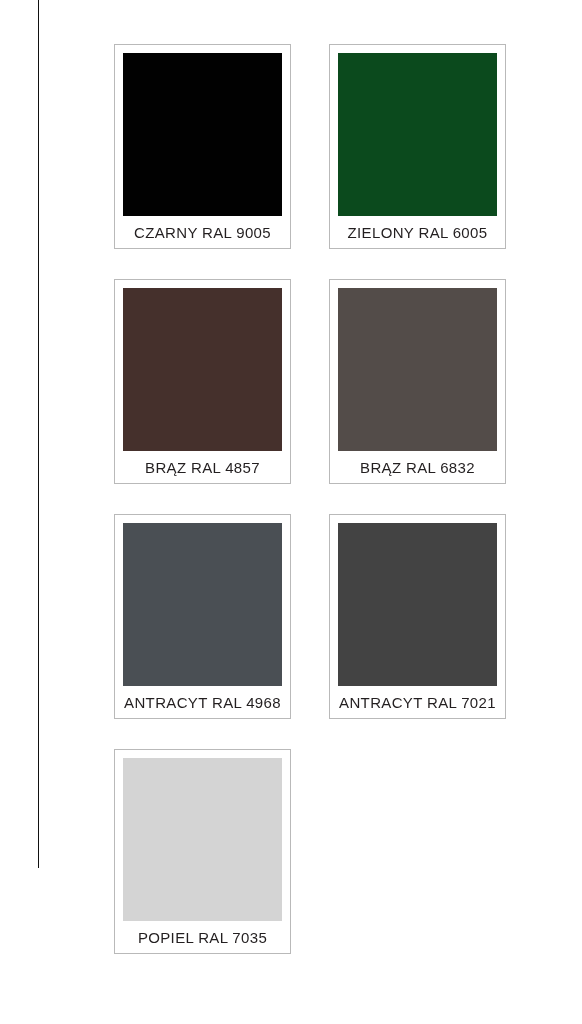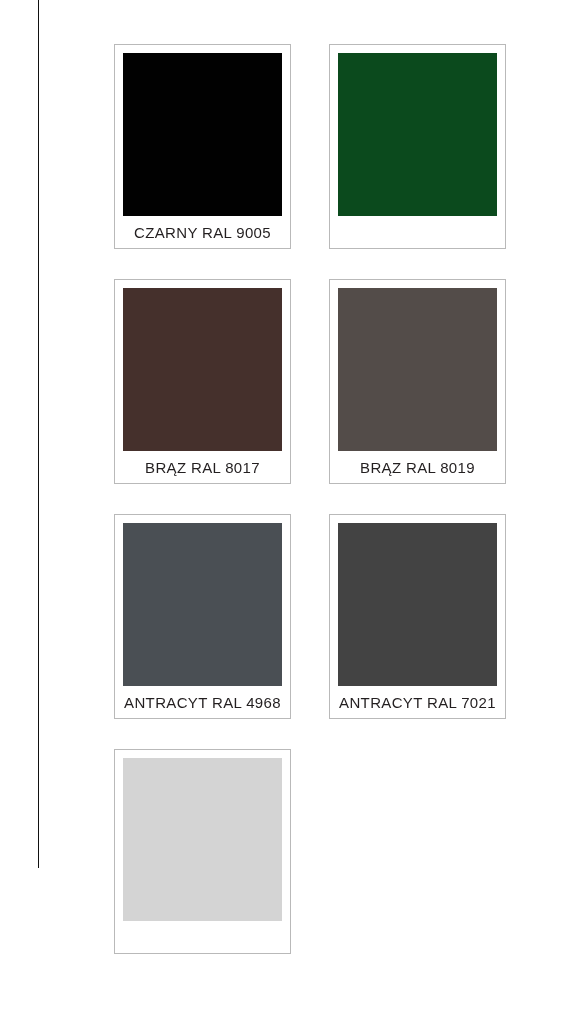--- a/index.html
+++ b/index.html
@@ -93,33 +93,35 @@
   </div>
 </div>
 
 <div id="palette-grid">
     <div class="swatch-card">
       <div class="swatch-chip" style="background: rgb(1, 1, 1);"></div>
       <div class="swatch-label">CZARNY RAL 9005</div>
     </div>
     <div class="swatch-card">
       <div class="swatch-chip" style="background: rgb(11, 74, 29);"></div>
+      <div class="swatch-label">ZIELONY RAL 6005</div>
     </div>
     <div class="swatch-card">
       <div class="swatch-chip" style="background: rgb(69, 48, 44);"></div>
-      <div class="swatch-label">BRĄZ RAL 8017</div>
+      <div class="swatch-label">BRĄZ RAL 4857</div>
     </div>
     <div class="swatch-card">
       <div class="swatch-chip" style="background: rgb(83, 76, 73);"></div>
-      <div class="swatch-label">BRĄZ RAL 8019</div>
+      <div class="swatch-label">BRĄZ RAL 6832</div>
     </div>
     <div class="swatch-card">
       <div class="swatch-chip" style="background: rgb(74, 79, 84);"></div>
       <div class="swatch-label">ANTRACYT RAL 4968</div>
     </div>
     <div class="swatch-card">
       <div class="swatch-chip" style="background: rgb(67, 67, 67);"></div>
       <div class="swatch-label">ANTRACYT RAL 7021</div>
     </div>
     <div class="swatch-card">
       <div class="swatch-chip" style="background: rgb(212, 212, 212);"></div>
+      <div class="swatch-label">POPIEL RAL 7035</div>
     </div>
   </div>
 
 </body></html>

